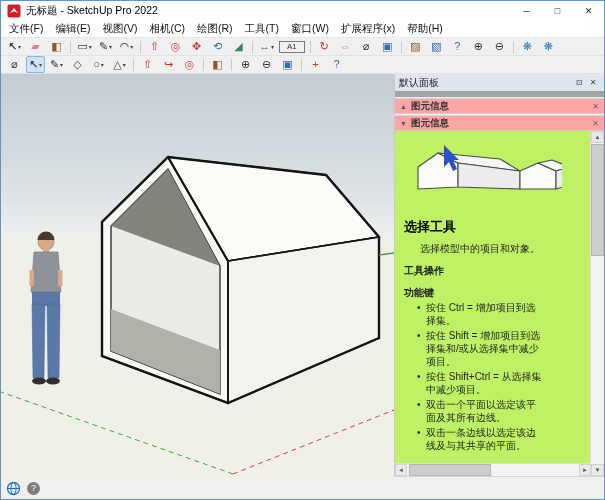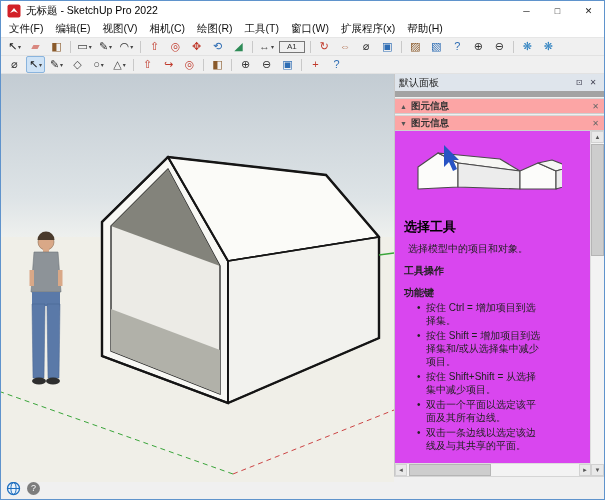--- a/index.html
+++ b/index.html
@@ -27,25 +27,25 @@
   .viewport{width:393px;flex:0 0 auto;position:relative;background:#f0efe8;}
   svg.scene{display:block;}
   
   .panel{flex:1;background:#f0f0f0;border-left:1px solid #c8c8c8;display:flex;flex-direction:column;min-width:0;}
   .tray-header{height:17px;background:#dfe5ec;display:flex;align-items:center;padding:0 4px;font-size:10px;font-weight:normal;color:#222;border-bottom:6px solid #a3a3a3;flex:0 0 auto;}
   .tray-header .spacer{flex:1;}
   .hdr-ico{width:14px;text-align:center;font-size:8px;color:#445;}
   .sec-header{height:14px;background:#fca5a5;border-top:1px solid #d6d6d6;border-bottom:1px solid #cfcfcf;display:flex;align-items:center;font-size:9.5px;font-weight:bold;color:#333;padding:0 5px;margin-top:1px;flex:0 0 auto;}
   .sec-header .arrow{font-size:7px;margin-right:4px;color:#555;}
   .sec-header .x{margin-left:auto;font-size:8px;color:#666;}
-  .instructor{flex:1;background:#d946ef;position:relative;display:flex;min-height:0;gap:28px;}
+  .instructor{flex:1;background:#bef264;position:relative;display:flex;min-height:0;gap:28px;}
   .inst-body{flex:1;overflow:hidden;padding:4px 6px 16px 9px;font-size:10px;color:#222;line-height:1.3;}
   .inst-img{display:block;margin:2px auto 4px;}
   .tool-name{font-size:13px;font-weight:bold;margin:4px 0 6px;color:#000;}
-  .desc{margin:0 4px 8px;}
+  .desc{margin:0 16px 8px;}
   .sec-title{font-weight:bold;margin:9px 0 2px;}
   .op-line{margin:1px 0;}
   .bullet{position:relative;padding-left:10px;margin:2px 12px;}
   .bullet::before{content:"•";position:absolute;left:1px;}
   .vscroll{width:13px;background:#f3f3f3;border-left:1px solid #ddd;display:flex;flex-direction:column;align-items:center;flex:0 0 auto;}
   .scr-btn{height:12px;width:13px;font-size:6px;display:flex;align-items:center;justify-content:center;color:#555;background:#e9e9e9;border:1px solid #d2d2d2;box-sizing:border-box;flex:0 0 auto;}
   .vthumb{width:11px;height:110px;background:#cdcdcd;border:1px solid #b5b5b5;margin-top:1px;flex:0 0 auto;}
   .vtrack{flex:1;}
   .hscroll{position:absolute;left:0;right:13px;bottom:0;height:12px;background:#f3f3f3;border-top:1px solid #ddd;display:flex;align-items:center;}
   .hscroll .scr-btn{width:12px;height:12px;}
@@ -316,21 +316,21 @@
             </g>
             <polygon points="40,8 40,30 45,25 49,34 53,32 49,23 55,23" fill="#2853c4"></polygon>
           </svg>
           <div class="tool-name">选择工具</div>
           <div class="desc">选择模型中的项目和对象。</div>
           <div class="sec-title">工具操作</div>
           <div class="sec-title">功能键</div>
           <div>
               <div class="bullet">按住 Ctrl = 增加项目到选择集。</div>
               <div class="bullet">按住 Shift = 增加项目到选择集和/或从选择集中减少项目。</div>
-              <div class="bullet">按住 Shift+Shift = 从选择集中减少项目。</div>
+              <div class="bullet">按住 Shift+Ctrl = 从选择集中减少项目。</div>
             </div>
           <div>
               <div class="bullet">双击一个平面以选定该平面及其所有边线。</div>
               <div class="bullet">双击一条边线以选定该边线及与其共享的平面。</div>
             </div>
         </div>
 
         <div class="vscroll">
           <span class="scr-btn">▲</span>
           <span class="vthumb"></span>

